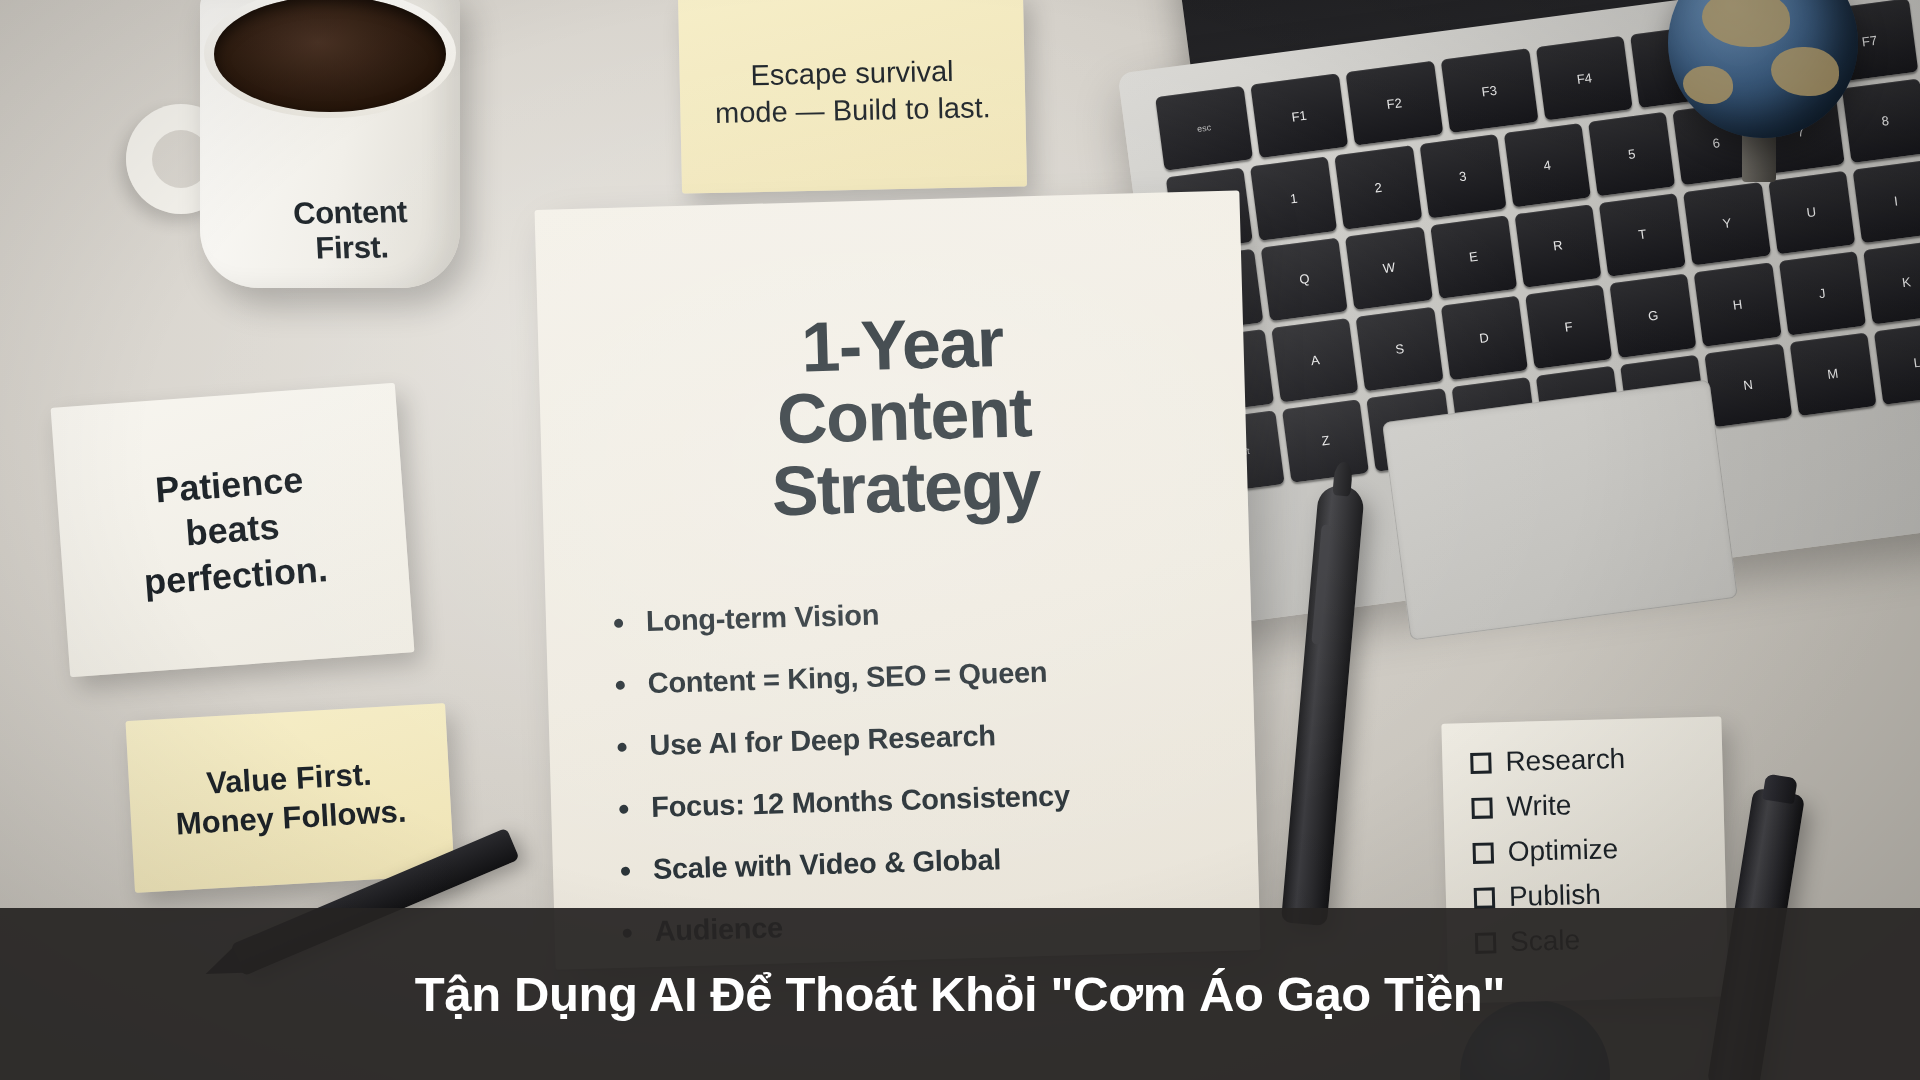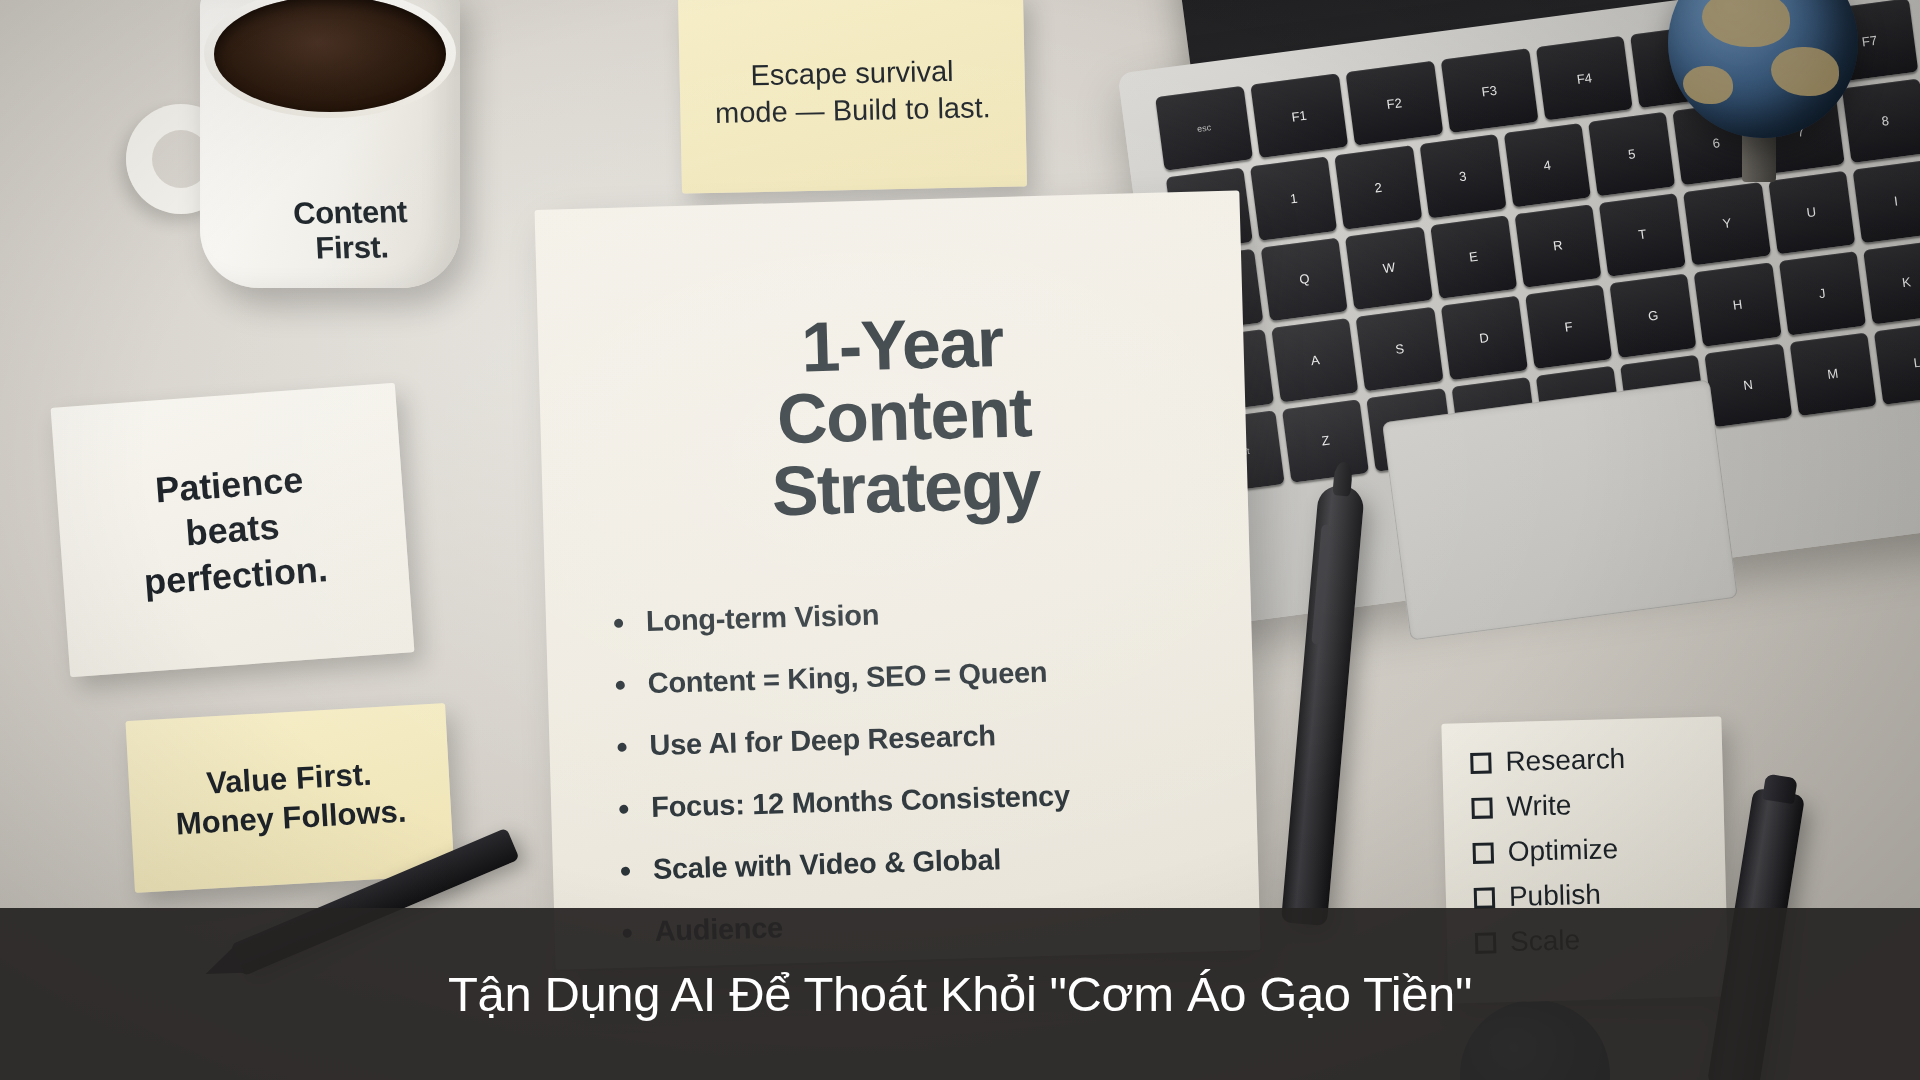--- a/index.html
+++ b/index.html
@@ -298,21 +298,21 @@
     position:absolute;
     left:0; right:0; bottom:0;
     height:172px;
     background:rgba(38,36,34,.93);
     display:flex; align-items:center; justify-content:center;
     z-index:60;
   }
   #banner-text {
     color:#ffffff;
     font-size:49px;
-    font-weight:400;
+    font-weight:700;
     letter-spacing:-.4px;
     white-space:nowrap;
     text-align:center;
   }
 </style>
 </head>
 <body>
 
 <div id="scene">
 

